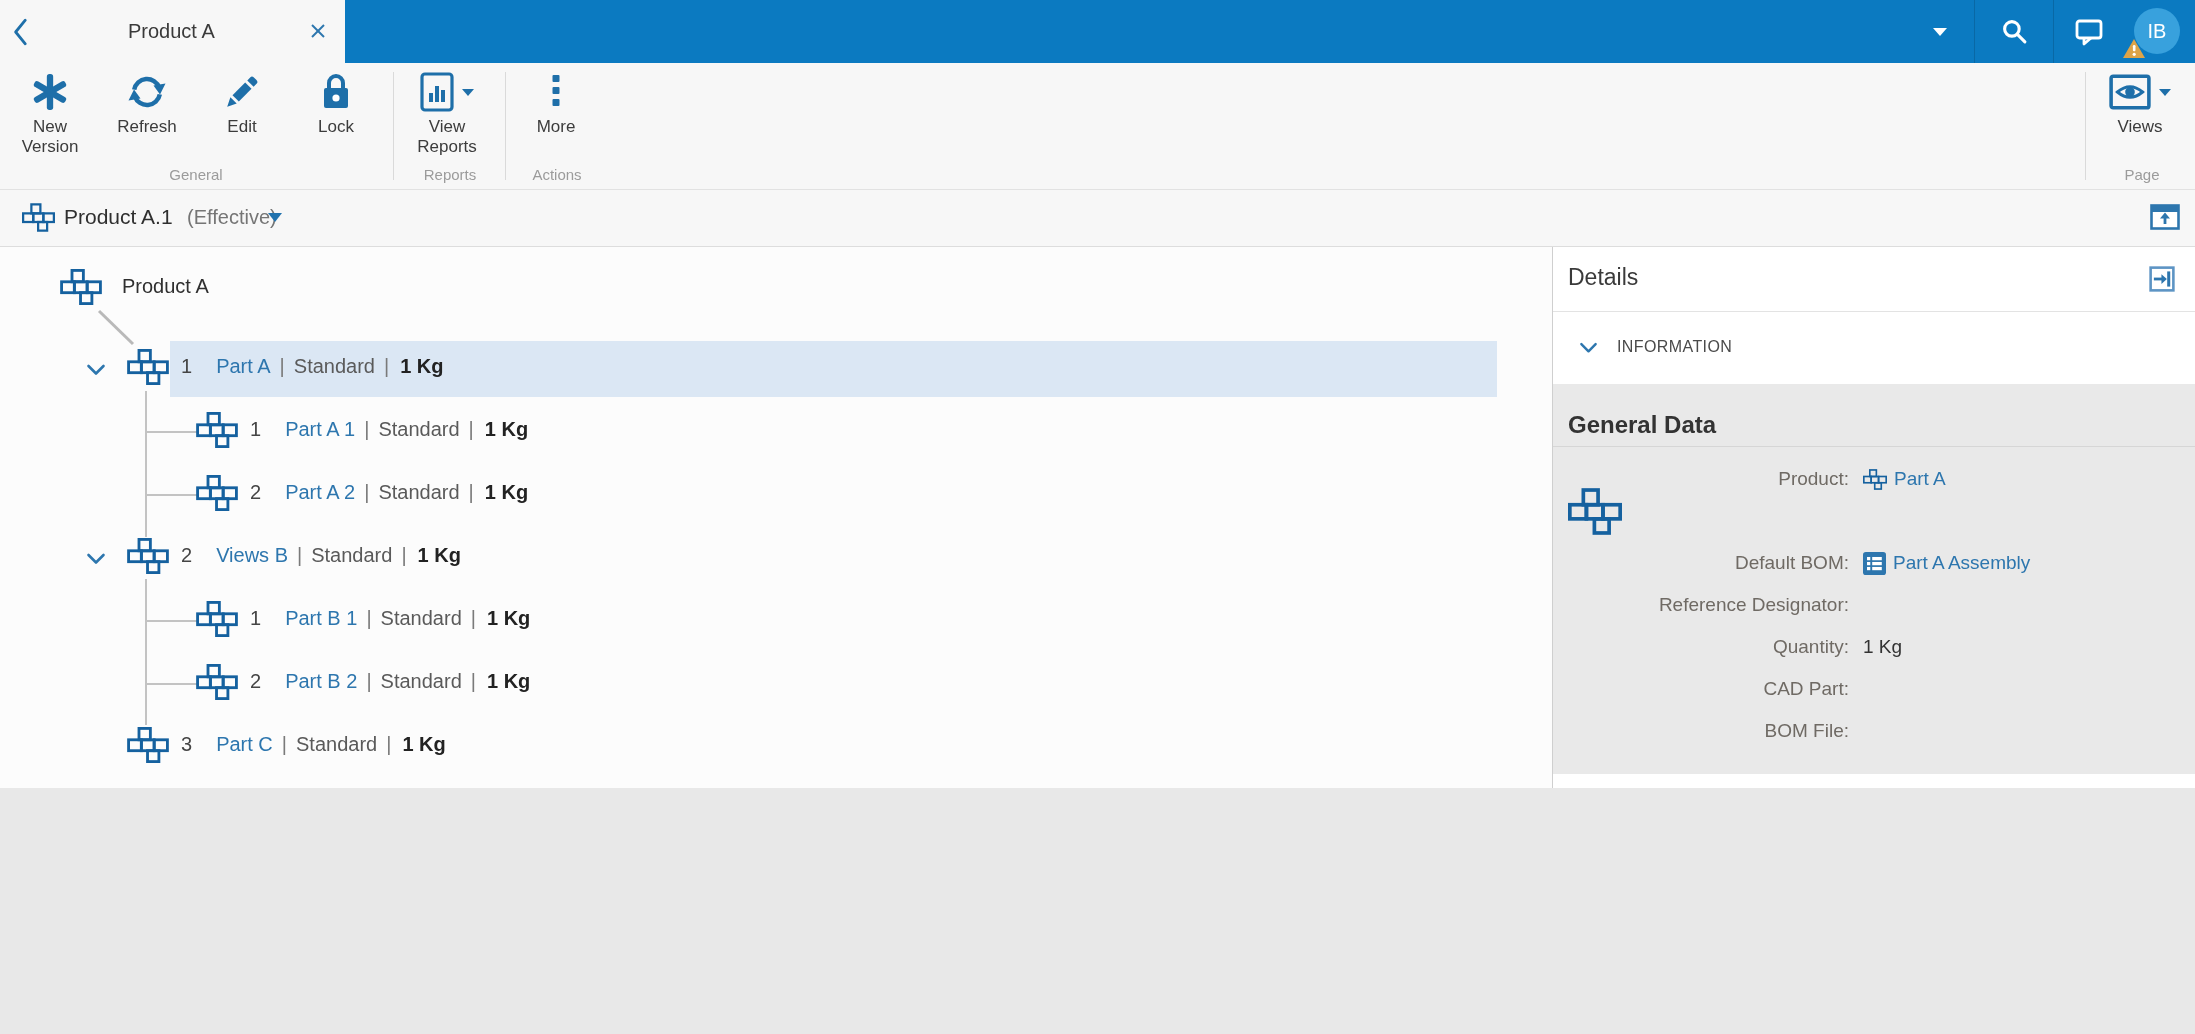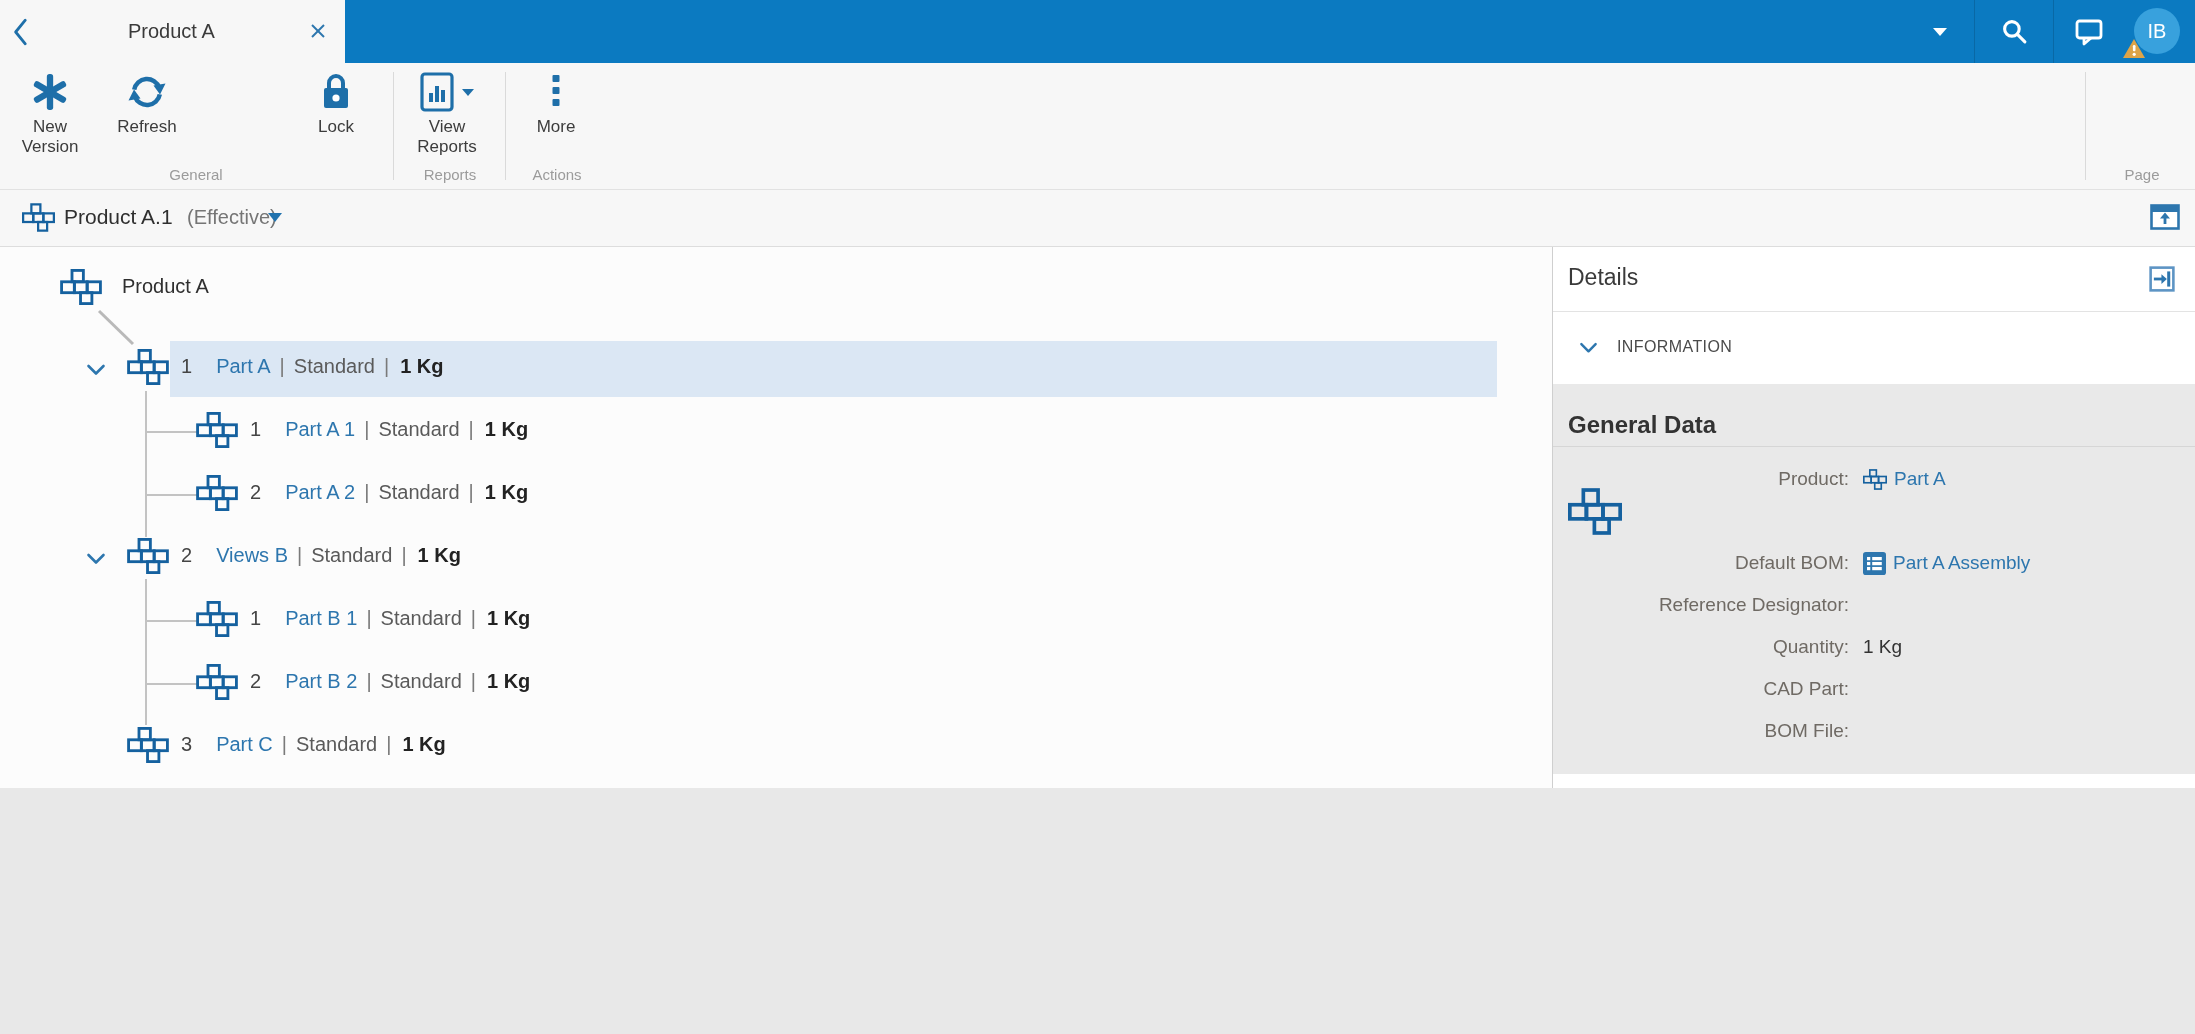--- a/index.html
+++ b/index.html
@@ -146,20 +146,32 @@
           <svg width="40" height="40" viewBox="0 0 40 40">
         <path d="M 7.2 17.7 A 13 13 0 0 1 32.2 15.6" fill="none" stroke="#1e6fa9" stroke-width="4.5"></path>
         <polygon points="26.5,13.5 38.5,11.5 33,22.5" fill="#1e6fa9"></polygon>
         <path d="M 32.8 22.3 A 13 13 0 0 1 7.8 24.4" fill="none" stroke="#1e6fa9" stroke-width="4.5"></path>
         <polygon points="13.5,26.5 1.5,28.5 7,17.5" fill="#1e6fa9"></polygon>
       </svg>
         </div>
       <div class="lbl">Refresh</div>
     </div>
 
+    <div class="tbtn" style="left:197px;width:90px;">
+      <div class="icn">
+          <svg width="38" height="38" viewBox="0 0 36 36">
+        <g fill="#1e6fa9">
+          <path d="M4 32 L7 23 L13 29 Z"></path>
+          <path d="M9 21 L21 9 L27 15 L15 27 Z"></path>
+          <path d="M23 7 L26 4 Q27.5 2.5 29.5 4.5 L31.5 6.5 Q33.5 8.5 32 10 L29 13 Z"></path>
+        </g>
+      </svg>
+        </div>
+      <div class="lbl">Edit</div>
+    </div>
 
     <div class="tbtn" style="left:291px;width:90px;">
       <div class="icn">
           <svg width="36" height="40" viewBox="0 0 36 40">
         <path d="M11 16 v-5 a7 7 0 0 1 14 0 v5" fill="none" stroke="#1e6fa9" stroke-width="4"></path>
         <rect x="6" y="16" width="24" height="20" rx="2" fill="#1e6fa9"></rect>
         <circle cx="18" cy="26" r="3.6" fill="#fff"></circle>
       </svg>
         </div>
       <div class="lbl">Lock</div>
@@ -193,20 +205,31 @@
           <rect x="1.5" y="14" width="7" height="7" rx="1"></rect>
           <rect x="1.5" y="26" width="7" height="7" rx="1"></rect>
         </g>
       </svg>
         </div>
       <div class="lbl">More</div>
     </div>
 
     <div class="tool-sep" style="left:2085px;"></div>
 
+    <div class="tbtn" style="left:2092px;width:96px;">
+      <div class="icn">
+        <svg width="42" height="36" viewBox="0 0 40 34">
+          <rect x="2" y="2" width="36" height="30" rx="2" fill="none" stroke="#1e6fa9" stroke-width="3.4"></rect>
+          <path d="M8 17 Q 20 7 32 17 Q 20 27 8 17 Z" fill="none" stroke="#1e6fa9" stroke-width="2.8"></path>
+          <circle cx="20" cy="17" r="4.6" fill="#1e6fa9"></circle>
+        </svg>
+        <div class="dd-caret"></div>
+      </div>
+      <div class="lbl">Views</div>
+    </div>
 
     <div class="grp" style="left:0;width:392px;">General</div>
     <div class="grp" style="left:394px;width:112px;">Reports</div>
     <div class="grp" style="left:507px;width:100px;">Actions</div>
     <div class="grp" style="left:2092px;width:100px;">Page</div>
   </div>
 
   <div class="crumb">
     <svg class="crumb-ico" width="33" height="29">
         <use href="#part-sym"></use>

